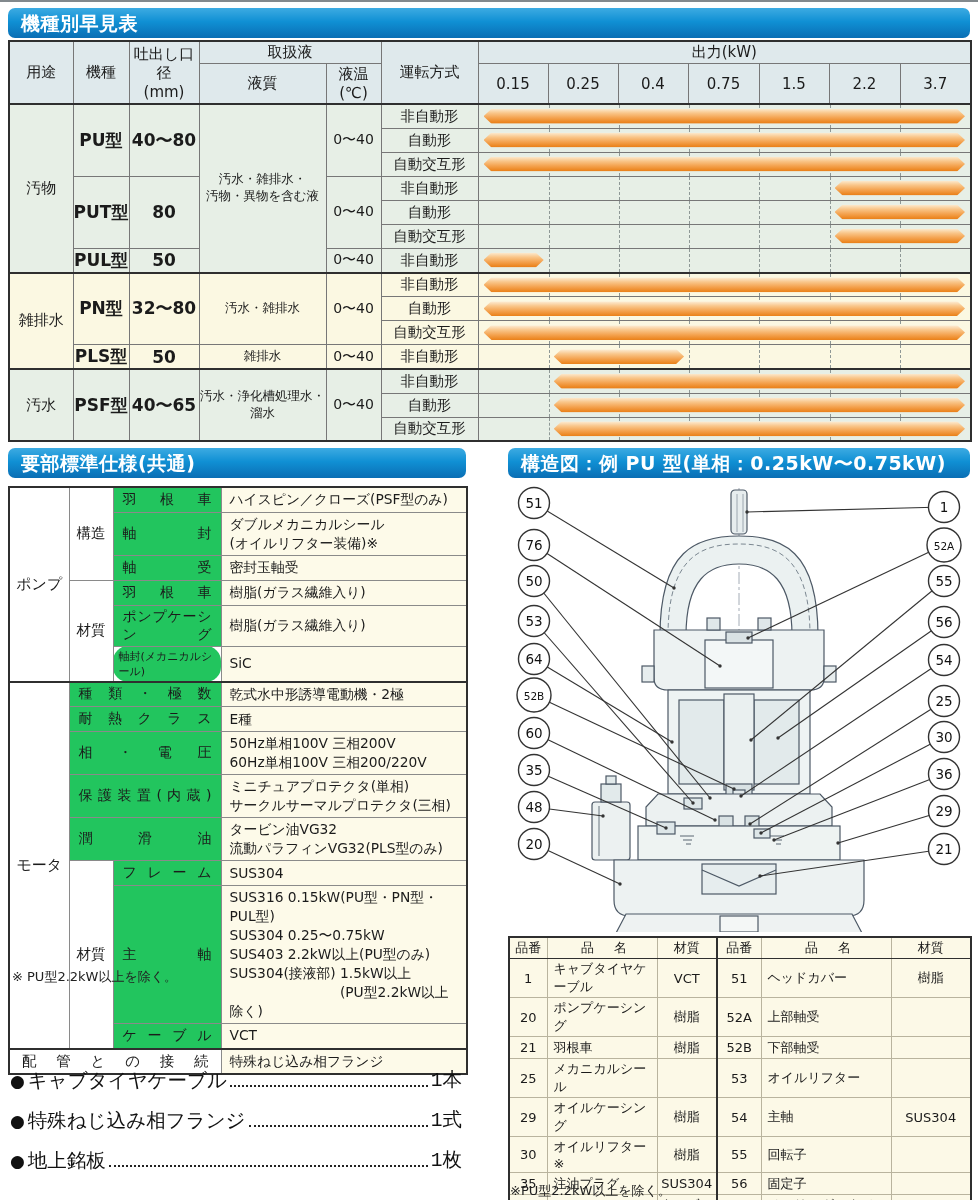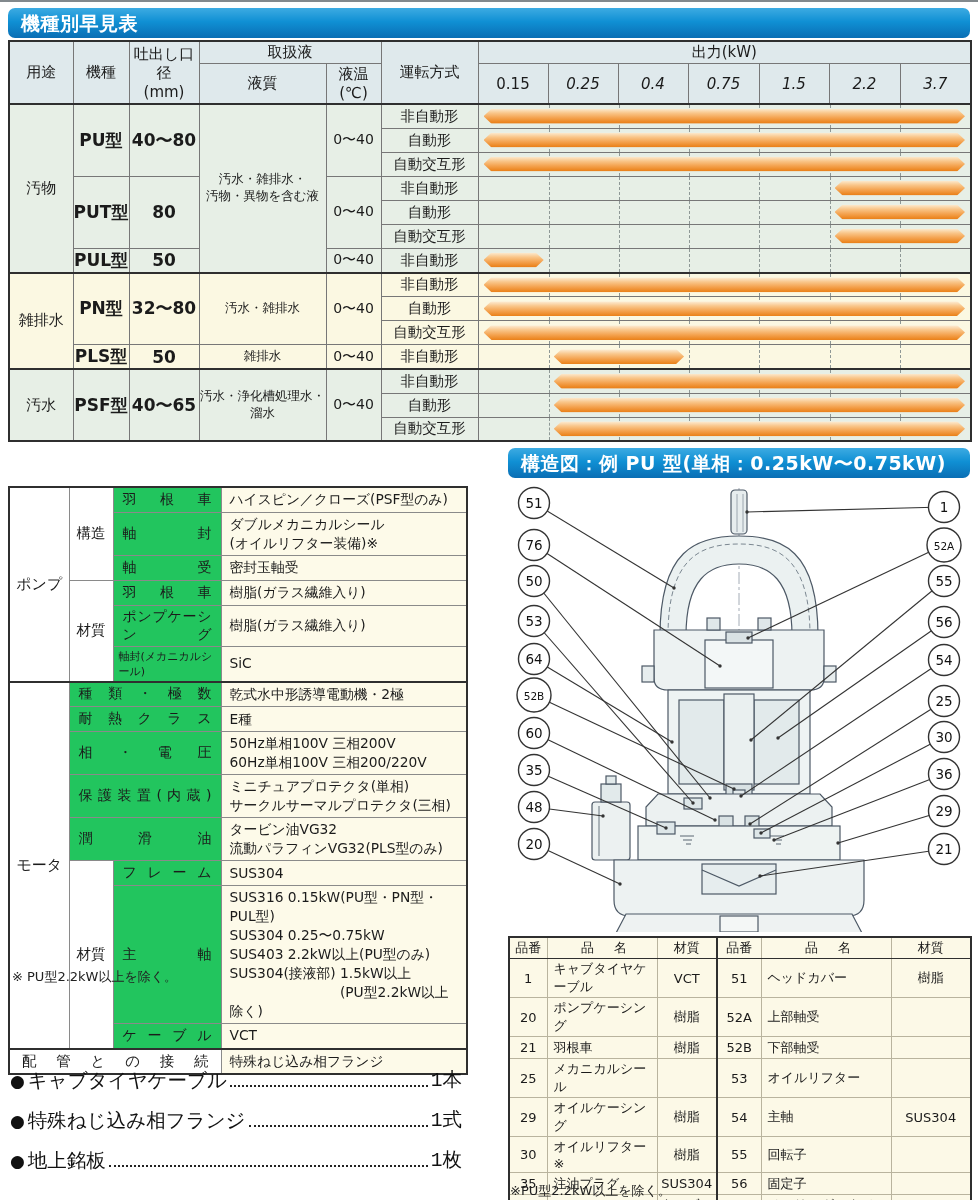--- a/index.html
+++ b/index.html
@@ -10,21 +10,21 @@
         font-size:19px;line-height:30px;padding-left:13px;box-sizing:border-box;
         background:linear-gradient(180deg,#3dabe2 0%,#1090d4 45%,#0a6eb4 100%);letter-spacing:.5px;}
   .note{position:absolute;font-size:13px;color:#222;}
 
   
   table.qt{position:absolute;border-collapse:collapse;table-layout:fixed;
            border:2.5px solid #2f2f2f;}
   table.qt th,table.qt td{border:1px solid #777;overflow:hidden;}
   table.qt thead th{background:#dfe9ec;font-weight:normal;font-size:15px;text-align:center;padding:1px 0;}
   table.qt thead tr.sub th{border-bottom:2.5px solid #2f2f2f;}
-  th.kwsep{border-left:1px dashed #8e9896 !important;font-style:italic;}
+  th.kwsep{border-left:1px dashed #8e9896 !important;}
   table.qt tbody td{text-align:center;vertical-align:middle;padding:0;}
   tr.tone-green td{background:#e7efe6;}
   tr.tone-cream td{background:#fbf8e2;}
   tr.g-start td{border-top:2.4px solid #2f2f2f;}
   tr.m-start td{border-top:1.6px solid #4a4a4a;}
   td.use{font-size:15px;}
   td.model{font-size:17px;font-weight:bold;}
   td.bore{font-size:17px;font-weight:bold;}
   td.liquid{font-size:12.5px;line-height:1.35;}
   td.temp{font-size:14px;}
@@ -39,21 +39,21 @@
 
   
   table.spec{position:absolute;border-collapse:collapse;table-layout:fixed;border:2.4px solid #2f2f2f;background:#fff;}
   table.spec td{border:1px solid #8a8a8a;vertical-align:middle;}
   table.spec tr.sec-start td{border-top:2.2px solid #2f2f2f;}
   td.group{font-size:15px;text-align:center;background:#fff;}
   td.sub{font-size:14.5px;text-align:center;background:#fff;}
   td.label{font-size:14px;padding:2px 9px;background:#22c55e;}
   td.glabel{font-size:14.5px;padding:2px 12px;background:#fff;}
   .jlabel{text-align:justify;text-align-last:justify;}
-  td.small-label{font-size:11px;padding:2px 5px;}
+  td.small-label{font-size:11px;padding:2px 5px;border-radius:15px;}
   td.value{font-size:13.8px;line-height:19px;text-align:left;padding:2px 8px;background:#fdfae9;}
 
   
   table.parts{position:absolute;border-collapse:collapse;table-layout:fixed;border:2px solid #2f2f2f;font-size:13px;}
   table.parts th,table.parts td{border:1px solid #b9b49e;border-top:1px solid #8d8d85;background:#fcf9e7;padding:1px 2px;}
   table.parts th{font-weight:normal;border-bottom:1.6px solid #2f2f2f;}
   table.parts .num{text-align:center;}
   table.parts .nm{text-align:left;padding-left:6px;}
   table.parts .mat{text-align:center;}
   table.parts .half{border-left:2px solid #2f2f2f !important;}
@@ -336,20 +336,23 @@
               <i class="sep" style="left: 57.1429%;"></i>
               <i class="sep" style="left: 71.4286%;"></i>
               <i class="sep" style="left: 85.7143%;"></i>
               <b class="bar" style="left: calc(14.2857% + 5px); width: calc(85.7143% - 10px);"></b>
             </div>
           </td>
         </tr>
       </tbody>
   </table>
 
+  <div class="hbar" style="left:8px;top:448px;width:458px;">
+    <span>要部標準仕様(共通)</span>
+  </div>
   <table class="spec" style="left:8px;top:486px;width:458px;">
     <colgroup>
         <col style="width:60px">
         <col style="width:44px">
         <col style="width:108px">
         <col style="width:246px">
       </colgroup>
     <tbody>
         <tr class="sec-start" style="height: 25px;">
           <td class="group" rowspan="6">ポンプ</td>

